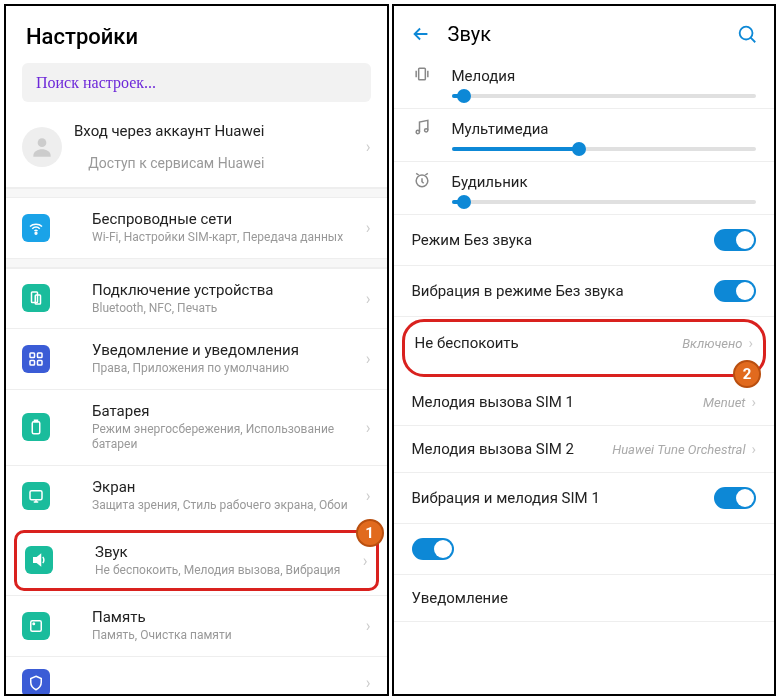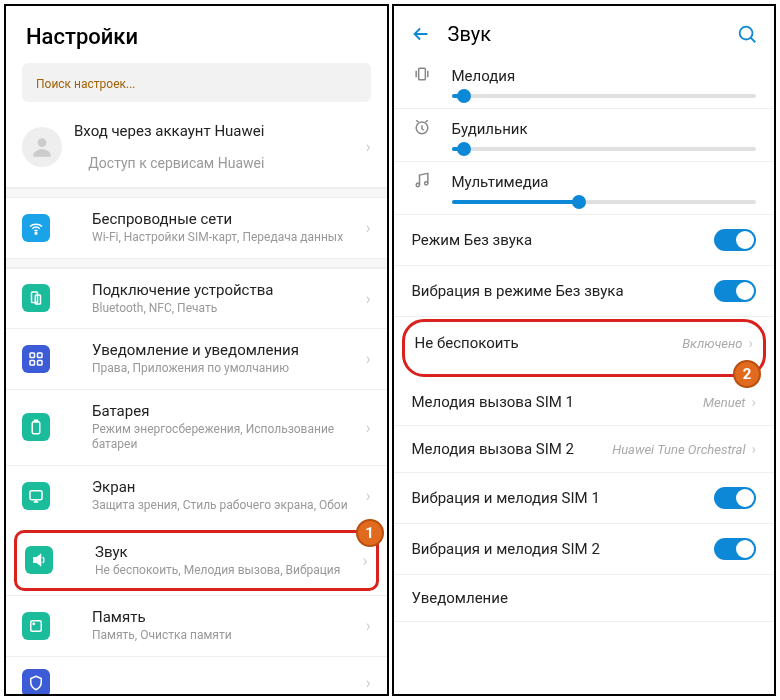--- a/index.html
+++ b/index.html
@@ -6,21 +6,21 @@
 body { font-family: -apple-system, "Segoe UI", Roboto, Arial, sans-serif; background: #fff; width: 780px; height: 700px; overflow: hidden; }
 .container { display: flex; gap: 3px; padding: 4px; background: #fff; }
 .pane { flex: 1; border: 2px solid #000; height: 692px; overflow: hidden; background: #fff; position: relative; }
 .pane-left { width: 382px; }
 .pane-right { width: 382px; }
 
 .header-l { padding: 18px 20px 14px; }
 .header-l h1 { font-size: 22px; font-weight: 500; color: #000; }
 
 .search-box { margin: 0 16px 10px; background: #f2f2f2; border-radius: 6px; padding: 10px 14px; }
-.search-box span { color: #a16207; font-size: 12px; }
+.search-box span { color: #6d28d9; font-size: 16px; font-family: Liberation Serif, serif; }
 
 .account { display: flex; align-items: center; padding: 10px 16px 16px; border-bottom: 1px solid #eee; }
 .avatar { width: 40px; height: 40px; border-radius: 50%; background: #eee; margin-right: 12px; display:flex; align-items:center; justify-content:center; }
 .acc-text .t1 { font-size: 15px; color: #222; }
 .acc-text .t2 { font-size: 14px; color: #999; margin-top: 15px; text-align: right; }
 .chev { margin-left: auto; color: #ccc; }
 
 .row { display: flex; align-items: center; padding: 12px 16px; border-top: 1px solid #eee; position: relative; }
 .row:first-of-type { border-top: none; }
 .icon-box { width: 28px; height: 28px; border-radius: 6px; display: flex; align-items: center; justify-content: center; margin-right: 14px; flex-shrink: 0; }
@@ -211,44 +211,44 @@
             <span class="sl-text">Мелодия</span>
           </div>
           <div class="slider-track">
             <div class="slider-fill" style="width:4%"></div>
             <div class="slider-thumb" style="left:4%"></div>
           </div>
         </div>
         <div class="slider-row">
           <div class="slider-label">
             <span class="sl-icon"><svg width="20" height="20" viewBox="0 0 24 24" fill="none" stroke="#888" stroke-width="1.8">
-                <circle cx="12" cy="13" r="7"></circle>
-                <path d="M12 10v4l2 2M5 4l3 2M19 4l-3 2"></path>
-              </svg></span>
-            <span class="sl-text">Будильник</span>
-          </div>
-          <div class="slider-track">
-            <div class="slider-fill" style="width:4%"></div>
-            <div class="slider-thumb" style="left:4%"></div>
-          </div>
-        </div>
-        <div class="slider-row">
-          <div class="slider-label">
-            <span class="sl-icon"><svg width="20" height="20" viewBox="0 0 24 24" fill="none" stroke="#888" stroke-width="1.8">
                 <path d="M9 18V6l10-2v12"></path>
                 <circle cx="7" cy="18" r="2"></circle>
                 <circle cx="17" cy="16" r="2"></circle>
               </svg></span>
             <span class="sl-text">Мультимедиа</span>
           </div>
           <div class="slider-track">
             <div class="slider-fill" style="width:42%"></div>
             <div class="slider-thumb" style="left:42%"></div>
           </div>
         </div>
+        <div class="slider-row">
+          <div class="slider-label">
+            <span class="sl-icon"><svg width="20" height="20" viewBox="0 0 24 24" fill="none" stroke="#888" stroke-width="1.8">
+                <circle cx="12" cy="13" r="7"></circle>
+                <path d="M12 10v4l2 2M5 4l3 2M19 4l-3 2"></path>
+              </svg></span>
+            <span class="sl-text">Будильник</span>
+          </div>
+          <div class="slider-track">
+            <div class="slider-fill" style="width:4%"></div>
+            <div class="slider-thumb" style="left:4%"></div>
+          </div>
+        </div>
       </div>
     <div id="right-list">
         <div class="row-r">
           <span class="lbl">Режим Без звука</span>
           <div class="toggle"></div>
         </div>
         <div class="row-r">
           <span class="lbl">Вибрация в режиме Без звука</span>
           <div class="toggle"></div>
         </div>
@@ -266,21 +266,20 @@
         <div class="row-r">
           <span class="lbl">Мелодия вызова SIM 2</span>
           <span class="val">Huawei Tune Orchestral</span>
           <span class="chev">›</span>
         </div>
         <div class="row-r">
           <span class="lbl">Вибрация и мелодия SIM 1</span>
           <div class="toggle"></div>
         </div>
         <div class="row-r">
-          <span class="lbl">Вибрация и мелодия SIM 2</span>
           <div class="toggle"></div>
         </div>
         <div class="row-r">
           <span class="lbl">Уведомление</span>
         </div>
       </div>
   </div>
 </div>
 
 </body></html>

